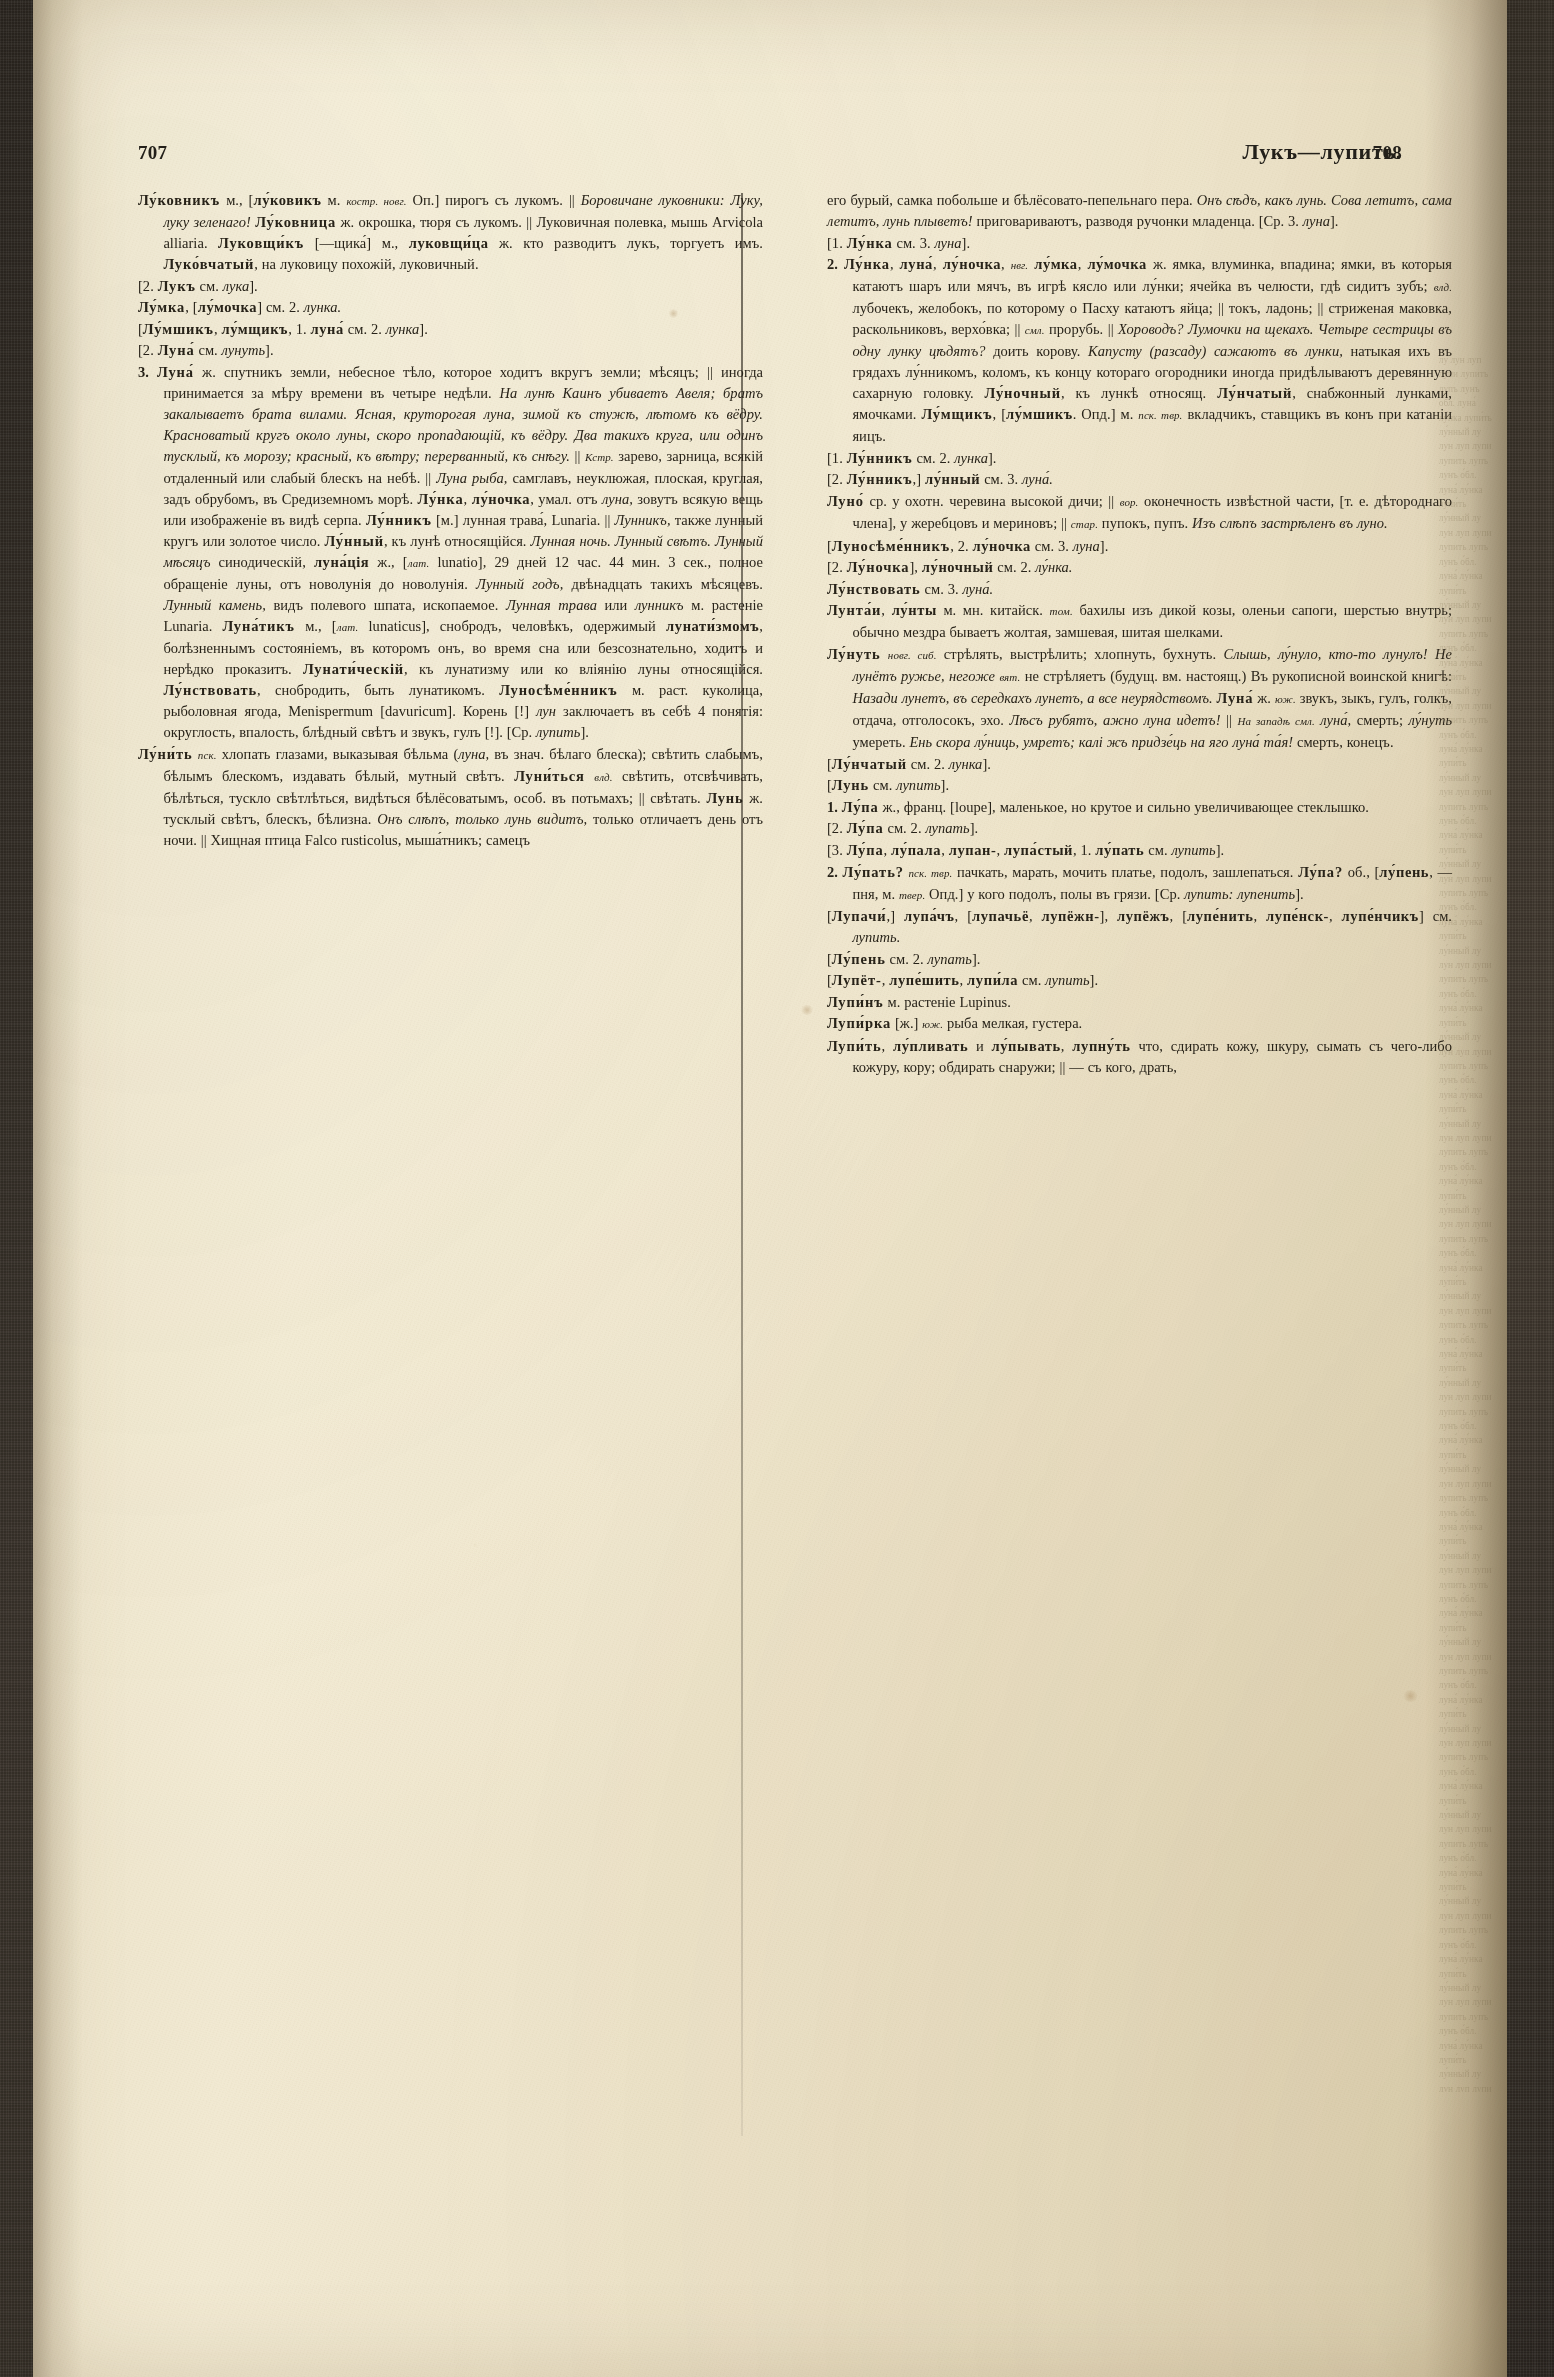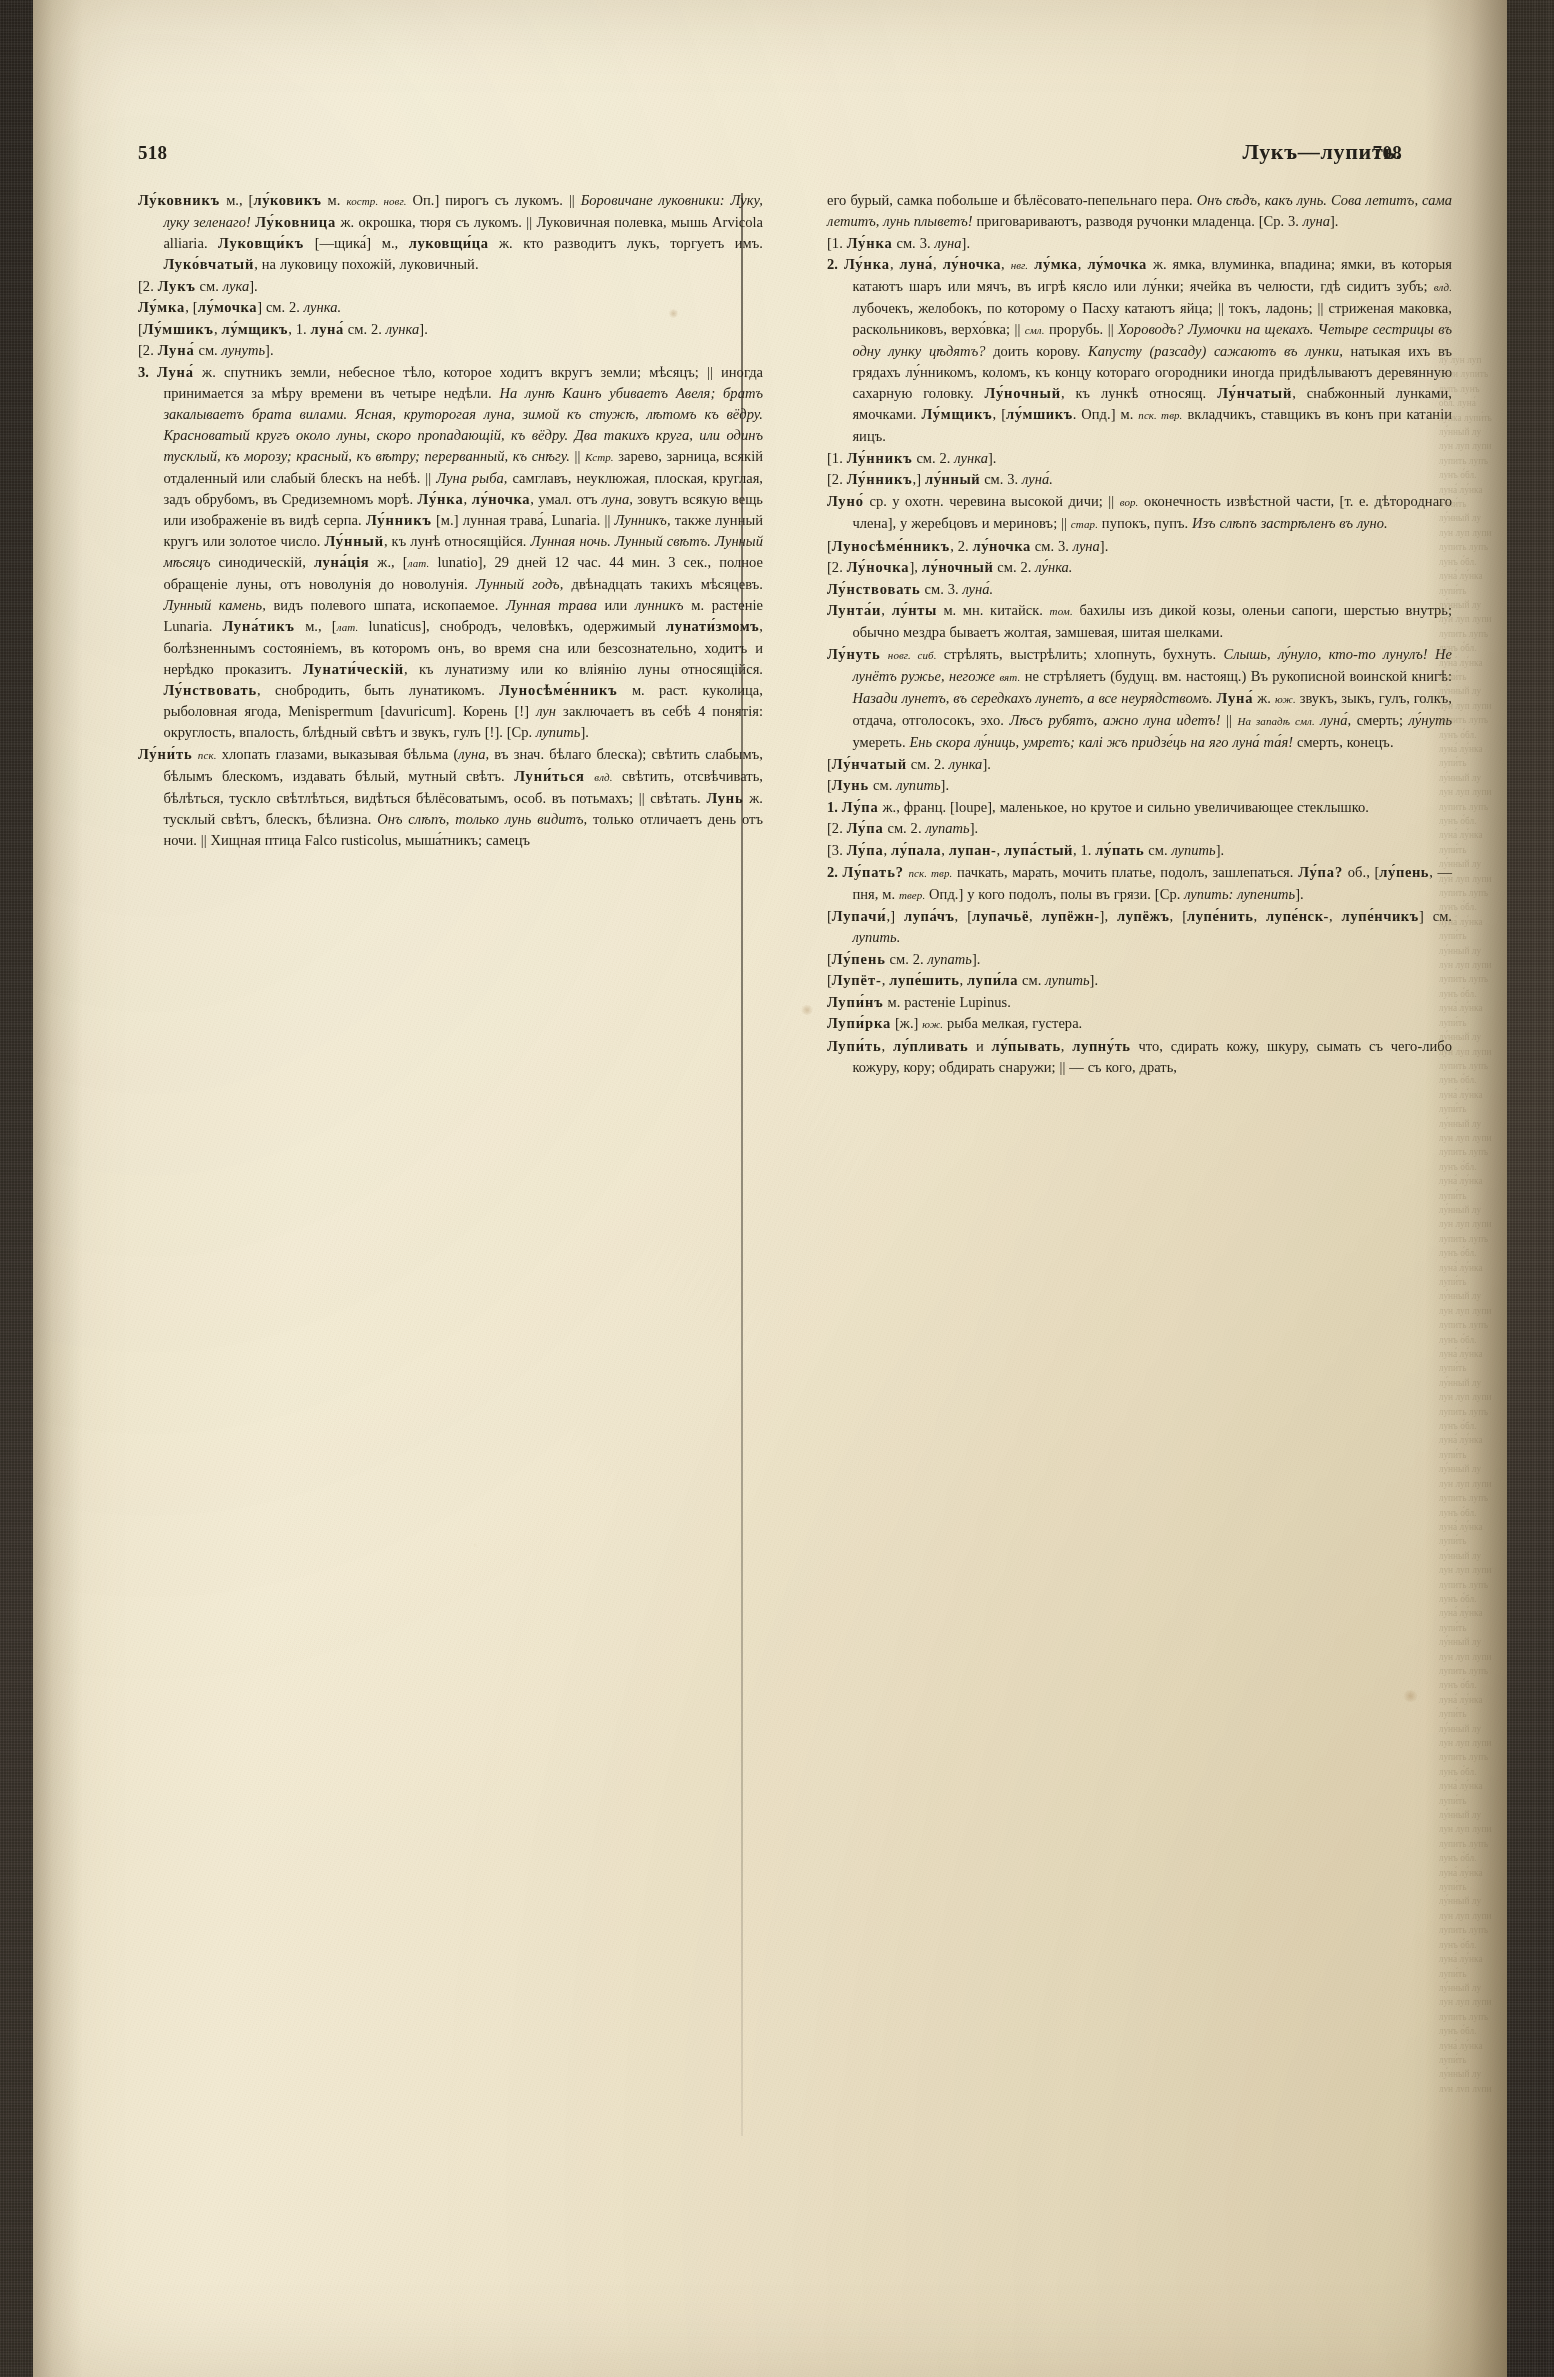--- a/index.html
+++ b/index.html
@@ -190,21 +190,21 @@
   }
 </style>
 </head>
 <body>
 
 <div class="scan-stage">
 
   <div class="page-sheet">
 
     <div class="running-head">
-      <div class="folio folio-left">518</div>
+      <div class="folio folio-left">707</div>
       <div class="head-title">Лукъ—лупить.</div>
       <div class="folio folio-right">708</div>
     </div>
 
     <div class="col-rule"></div>
 
     <div class="columns">
       <div class="col" id="col-left">
           <p class="entry"><span class="hw">Лу́ковникъ</span> м., [<span class="hw2">лу́ковикъ</span> м. <span class="sm">костр. новг.</span> Оп.] пирогъ съ лукомъ. || <span class="it">Боровичане луковники: Луку, луку зеленаго!</span> <span class="hw">Лу́ковница</span> ж. окрошка, тюря съ лукомъ. || Луковичная полевка, мышь <span class="lat">Arvicola alliaria.</span> <span class="hw">Луковщи́къ</span> [—щика́] м., <span class="hw2">луковщи́ца</span> ж. кто разводитъ лукъ, торгуетъ имъ. <span class="hw">Луко́вчатый</span>, на луковицу похожій, луковичный.</p>
           <p class="entry flush">[2. <span class="hw">Лукъ</span> см. <span class="it">лука</span>].</p>

